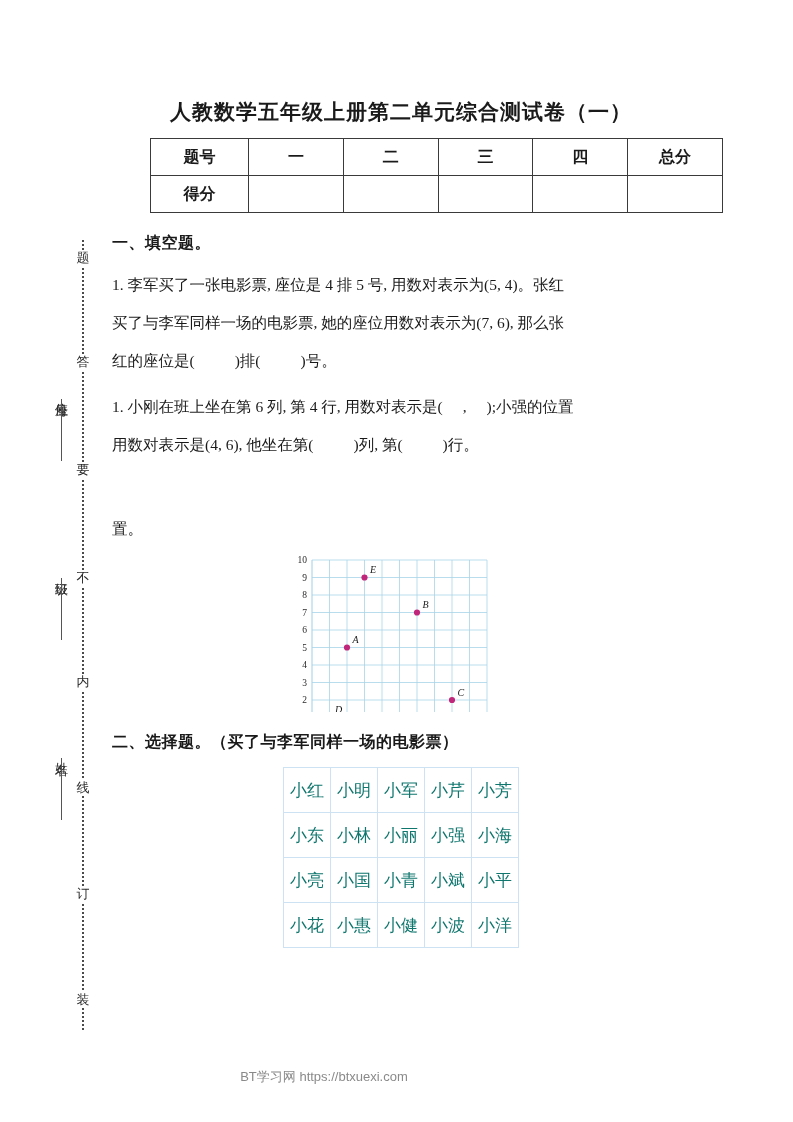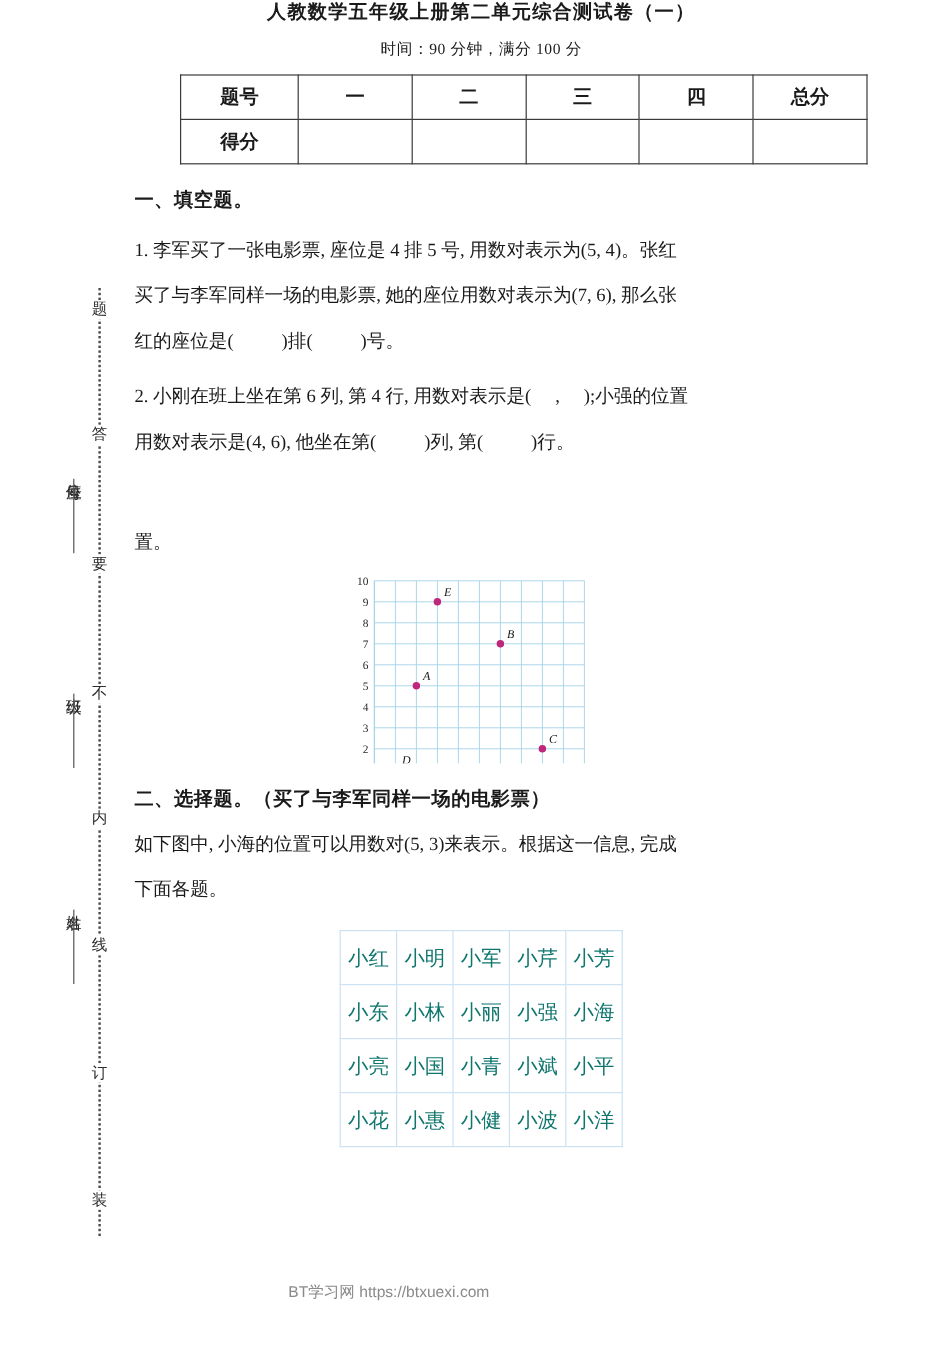--- a/index.html
+++ b/index.html
@@ -76,24 +76,25 @@
   
   #sheet {
     position: absolute;
     left: 112px;
     top: 0;
     width: 578px;
   }
 
   #paper-title {
     text-align: center;
-    font-size: 16px;
+    font-size: 21px;
     font-weight: bold;
     font-family: Liberation Mono, monospace;
     letter-spacing: 1px;
+    margin-top: 98px;
   }
   #paper-subtitle {
     text-align: center;
     font-size: 13px;
     margin-top: 11px;
     letter-spacing: 0.5px;
   }
 
   
   #score-table {
@@ -216,21 +217,20 @@
     <span class="seal-char" style="top:424px">内</span>
     <span class="seal-char" style="top:530px">线</span>
     <span class="seal-char" style="top:636px">订</span>
     <span class="seal-char" style="top:742px">装</span>
   </div>
 </div>
 
 <div id="sheet">
 
   <div id="paper-title">人教数学五年级上册第二单元综合测试卷（一）</div>
-  <div id="paper-subtitle">时间：90 分钟，满分 100 分</div>
 
   <table id="score-table">
     <tbody>
         <tr>
       <td class="lbl">题号</td>
       <td>一</td>
       <td>二</td>
       <td>三</td>
       <td>四</td>
       <td>总分</td>
@@ -248,21 +248,21 @@
 
   <div class="sec-head">一、填空题。</div>
 
   <div class="qtext q1">
     <span>1. 李军买了一张电影票, 座位是 4 排 5 号, 用数对表示为(5, 4)。张红</span><br>
     <span>买了与李军同样一场的电影票, 她的座位用数对表示为(7, 6), 那么张</span><br>
     <span>红的座位是(</span><span class="blank"></span><span>)排(</span><span class="blank"></span><span>)号。</span>
   </div>
 
   <div class="qtext">
-    <span>2. 小刚在班上坐在第 6 列, 第 4 行, 用数对表示是(</span><span class="blank-sm"></span><span>,</span><span class="blank-sm"></span><span>);小强的位置</span><br>
+    <span>1. 小刚在班上坐在第 6 列, 第 4 行, 用数对表示是(</span><span class="blank-sm"></span><span>,</span><span class="blank-sm"></span><span>);小强的位置</span><br>
     <span>用数对表示是(4, 6), 他坐在第(</span><span class="blank"></span><span>)列, 第(</span><span class="blank"></span><span>)行。</span>
   </div>
 
   <div class="qtext">
     <br>
     <span>置。</span>
   </div>
 
   <div id="grid-wrap">
     <svg id="grid-fig" width="235" height="160" viewBox="0 0 235 160">
@@ -318,24 +318,20 @@
         <circle cx="47.5" cy="165.5" r="3.1" fill="#c0267a"></circle>
         <text x="53" y="161" font-size="10" font-style="italic" font-family="&quot;Liberation Serif&quot;, serif" fill="#1a1a1a">D</text>
         <circle cx="82.5" cy="25.5" r="3.1" fill="#c0267a"></circle>
         <text x="88" y="21" font-size="10" font-style="italic" font-family="&quot;Liberation Serif&quot;, serif" fill="#1a1a1a">E</text>
       </svg>
   </div>
 
 
   <div class="sec-head">二、选择题。（买了与李军同样一场的电影票）</div>
 
-  <div class="qtext">
-    <span>如下图中, 小海的位置可以用数对(5, 3)来表示。根据这一信息, 完成</span><br>
-    <span>下面各题。</span>
-  </div>
 
   <div id="names-wrap">
     <table id="names-table">
         <tbody>
           <tr>
             <td>小红</td>
             <td>小明</td>
             <td>小军</td>
             <td>小芹</td>
             <td>小芳</td>

